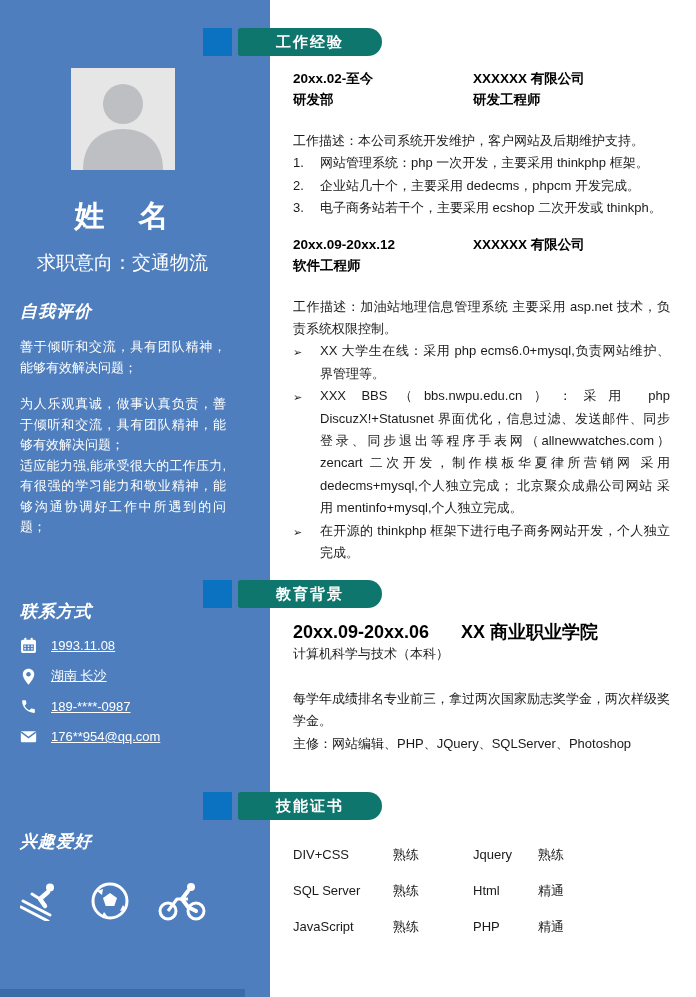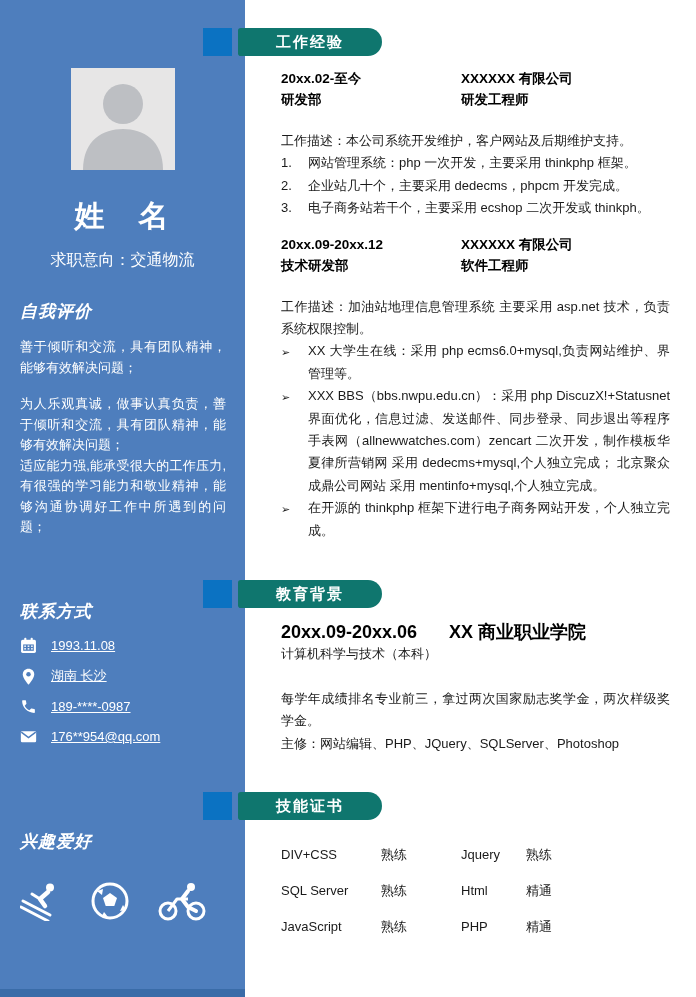--- a/index.html
+++ b/index.html
@@ -1,29 +1,29 @@
 <!DOCTYPE html>
 <html><head>
 <meta charset="utf-8">
 <style>
   * { margin:0; padding:0; box-sizing:border-box; }
   html,body { background:#ffffff; }
   body { font-family:"Liberation Sans","DejaVu Sans",sans-serif; }
   .page { position:relative; width:696px; height:997px; background:#ffffff; overflow:hidden; }
 
   
-  .sidebar { position:absolute; left:0; top:0; width:245px; height:997px; background:#4E7EBD; color:#ffffff; }
+  .sidebar { position:absolute; left:0; top:0; width:270px; height:997px; background:#4E7EBD; color:#ffffff; }
   .sidebar-footer { position:absolute; left:0; bottom:0; width:245px; height:8px; background:#3A6CA8; }
 
   .photo { position:absolute; left:71px; top:68px; width:104px; height:102px; background:#E7E6E6; overflow:hidden; }
   .photo svg { display:block; width:100%; height:100%; }
 
   .name { position:absolute; left:0; top:196px; width:245px; text-align:center;
           font-size:30px; font-weight:bold; letter-spacing:2px; }
-  .objective { position:absolute; left:0; top:250px; width:245px; text-align:center; font-size:16px; }
+  .objective { position:absolute; left:0; top:250px; width:245px; text-align:center; font-size:19px; }
 
   .sb-section { position:absolute; left:20px; width:206px; }
   .sb-section h2 { font-size:17px; font-weight:bold; margin-bottom:14px; letter-spacing:1px;font-style:italic; }
   .sb-section p { font-size:13px; line-height:20.5px; text-align:justify; }
   .sec-self { top:300px; }
   .sec-self p.sp { margin-top:16px; }
 
   .sec-contact { top:600px; }
   .c-item { display:flex; align-items:center; margin-bottom:13px; font-size:13px;text-decoration:underline; }
   .c-icon { width:17px; height:17px; margin-right:14px; flex:0 0 17px; display:inline-flex; }
@@ -34,21 +34,21 @@
   .hobby-row .h-icon { display:inline-flex; }
 
   
   .sec-header { position:absolute; left:203px; height:28px; display:flex; align-items:stretch; }
   .sec-header .sq { width:29px; height:28px; background:#0B72C2; margin-right:6px; }
   .sec-header .pill { width:144px; height:28px; background:#0f766e; border-radius:3px 15px 15px 3px;
                       display:flex; align-items:center; justify-content:center;
                       color:#ffffff; font-size:15px; font-weight:bold; letter-spacing:2px; }
 
   
-  .content { position:absolute; left:245px; width:451px; padding-left:36px; padding-right:26px;
+  .content { position:absolute; left:245px; width:451px; padding-left:48px; padding-right:26px;
              color:#1a1a1a; font-size:13px; }
   .job-grid { display:grid; grid-template-columns:180px 1fr; line-height:21px;
               font-weight:bold; font-size:13.5px; color:#000; }
   .edu-grid { display:grid; grid-template-columns:168px 1fr; line-height:21px;
               font-size:18px; }
   .edu-grid .b { font-weight:bold; color:#000; }
   .desc { margin-top:20px; line-height:22.4px; text-align:justify; }
   .desc p { text-align:justify; }
   .li-row { display:flex; line-height:22.4px; }
   .li-row .mk { width:27px; flex:0 0 27px; }
@@ -206,21 +206,20 @@
       </div>
       <div class="li-row">
         <span class="mk">3.</span>
         <span class="tx">电子商务站若干个，主要采用 ecshop 二次开发或 thinkph。</span>
       </div>
     </div>
 
     <div class="job-grid job2">
       <span>20xx.09-20xx.12</span>
       <span>XXXXXX 有限公司</span>
-      <span>技术研发部</span>
       <span>软件工程师</span>
     </div>
     <div class="desc">
       <p>工作描述：加油站地理信息管理系统 主要采用 asp.net 技术，负责系统权限控制。</p>
       <div class="li-row">
         <span class="bm">➢</span>
         <span class="tx">XX 大学生在线：采用 php ecms6.0+mysql,负责网站维护、界管理等。</span>
       </div>
       <div class="li-row">
         <span class="bm">➢</span>

